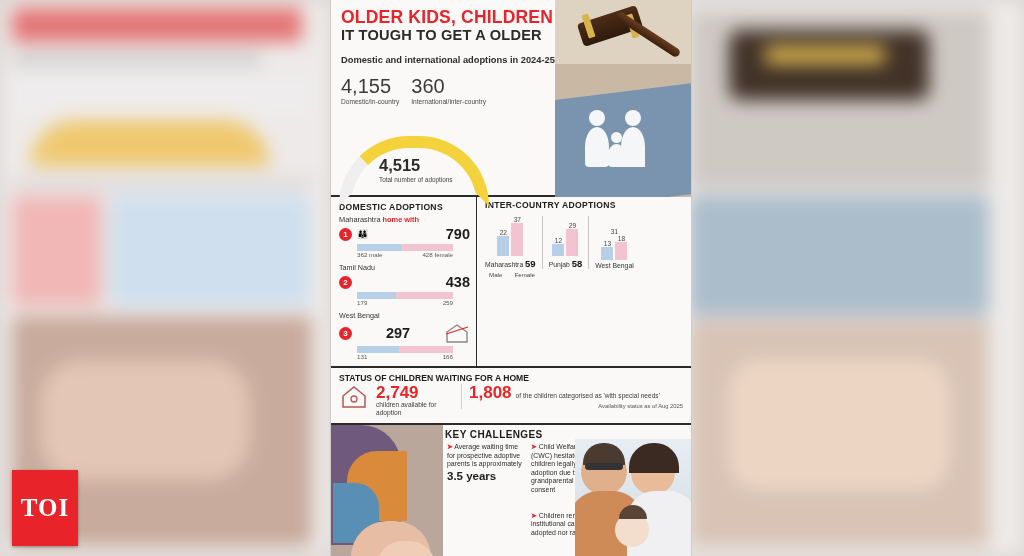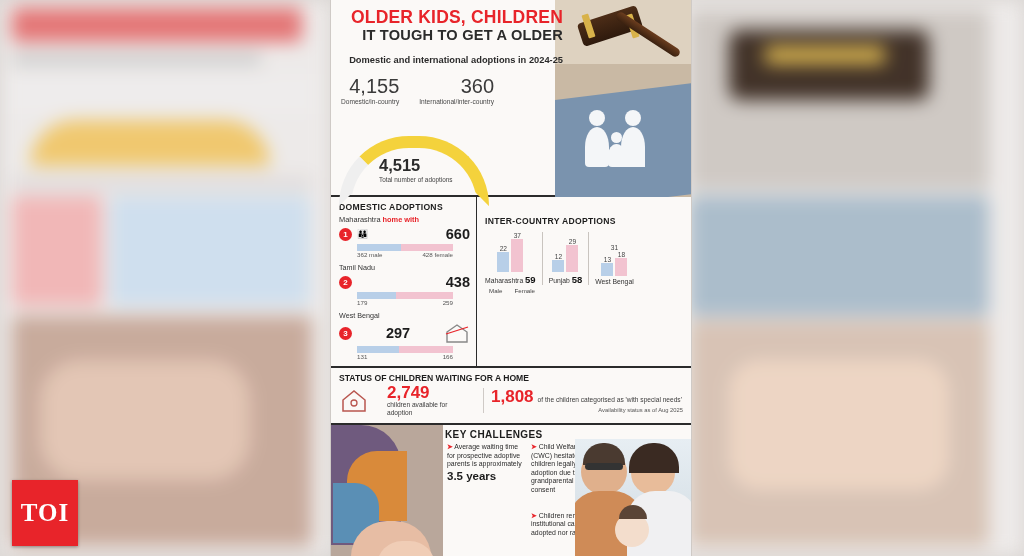--- a/index.html
+++ b/index.html
@@ -23,21 +23,21 @@
     opacity: 0.95;
   }
   .bg-left { left: 0; width: 330px; background: #efeceb; }
   .bg-right { right: 0; width: 355px; background: #efeceb; }
   .bblock { position: absolute; border-radius: 4px; }
 
   
   .toi-logo {
     position: absolute;
     left: 12px; bottom: 10px;
-    width: 66px; height: 66px;
+    width: 66px; height: 76px;
     background: #e8242a;
     color: #fff;
     display: flex; align-items: center; justify-content: center;
     font-family: "Liberation Serif", serif;
     font-weight: bold; font-size: 25px;
     letter-spacing: 1px;
     box-shadow: 0 1px 3px rgba(0,0,0,.35);
   }
 
   
@@ -50,21 +50,20 @@
     border-right: 1px solid #cfcac6;
     overflow: hidden;
   }
 
   
   .hdr {
     position: relative;
     height: 197px;
     border-bottom: 2px solid #2b2b2b;
     background: #fbf9f7;
-    text-align: right;
   }
   .hdr-photo {
     position: absolute; right: 0; top: 0;
     width: 136px; height: 197px;
     overflow: hidden;
   }
   .ph-desk { position: absolute; inset: 0; background: #c9b9a4; }
   .ph-desk-top { position: absolute; left: 0; top: 0; width: 100%; height: 64px; background: #ded2c0; }
   .gavel-head {
     position: absolute; left: 24px; top: 14px;
@@ -102,21 +101,21 @@
     line-height: 19px; letter-spacing: .2px;
   }
   .ttl2 {
     color: #2b2b2b; font-weight: bold; font-size: 14.6px;
     line-height: 17px; letter-spacing: .2px;
   }
   .sub-h {
     margin-top: 11px;
     font-size: 9.3px; font-weight: bold; color: #2b2b2b; line-height: 11.5px;
   }
-  .bignums { margin-top: 9px; display: flex; gap: 20px; }
+  .bignums { margin-top: 9px; display: flex; gap: 12px; }
   .bn-val { font-size: 20px; color: #3b3b3b; font-weight: normal; line-height: 21px; }
   .bn-lbl { font-size: 6.6px; color: #4a4a4a; margin-top: 1px; }
   .arc-wrap { position: absolute; left: 8px; top: 136px; width: 180px; height: 60px; }
   .arc {
     position: absolute; left: 0; top: 0;
     width: 150px; height: 70px;
     border: 12px solid #f4d23c;
     border-bottom-color: transparent;
     border-left-color: #efefef;
     border-radius: 80px 80px 0 0;
@@ -126,21 +125,21 @@
     font-size: 16.5px; color: #2b2b2b; font-weight: bold;
   }
   .arc-cap {
     position: absolute; left: 40px; top: 40px;
     font-size: 6.4px; color: #444; line-height: 7.6px;
   }
 
   
   .mid { display: flex; border-bottom: 2px solid #2b2b2b; }
   .col-dom { width: 146px; padding: 5px 6px 6px 8px; border-right: 1.5px solid #2b2b2b; }
-  .col-int { flex: 1; padding: 19px 6px 6px 8px; }
+  .col-int { flex: 1; padding: 3px 6px 6px 8px; }
   .sec-h {
     font-size: 8.6px; font-weight: bold; color: #1c1c1c;
     letter-spacing: .3px; margin-bottom: 3px;
   }
   .st-line { font-size: 7.4px; color: #333; margin-bottom: 2px; }
   .st-line b { color: #e8242a; }
   .rank-row { display: flex; align-items: center; gap: 5px; margin-top: 2px; }
   .rank-badge {
     width: 13px; height: 13px; border-radius: 50%;
     background: #e8242a; color: #fff;
@@ -291,21 +290,21 @@
 
       <div class="col-dom">
         <div class="sec-h">DOMESTIC ADOPTIONS</div>
         <div class="st-line">
           <span>Maharashtra </span><b>home with</b>
         </div>
 
         <div class="rank-row">
           <div class="rank-badge">1</div>
           <div class="rank-icons">👪</div>
-          <div class="rank-val">660</div>
+          <div class="rank-val">790</div>
         </div>
         <div class="split-bar">
           <div class="split-m" style="width:45.8%"></div>
           <div class="split-f" style="width:54.2%"></div>
         </div>
         <div class="split-lbl">
           <span>362 male</span>
           <span>428 female</span>
         </div>
 
@@ -408,21 +407,21 @@
         <div class="ic-legend" style="margin-top:2px;display:flex;gap:12px;padding-left:4px">
           <span>Male</span>
           <span>Female</span>
         </div>
       </div>
     </div>
 
     <div class="status">
       <div style="width:100%">
         <div class="status-h">STATUS OF CHILDREN WAITING FOR A HOME</div>
-        <div style="display:flex;align-items:center;gap:18px">
+        <div style="display:flex;align-items:flex-start;gap:7px">
           <div class="house-ic">
             <svg width="30" height="26" viewBox="0 0 30 26">
               <path d="M4 12 L15 3 L26 12 L26 23 L4 23 Z" fill="none" stroke="#b9564f" stroke-width="1.5"></path>
               <circle cx="15" cy="15" r="3" fill="none" stroke="#b9564f" stroke-width="1.3"></circle>
             </svg>
           </div>
           <div style="flex:0 0 78px">
             <div class="stat-num">2,749</div>
             <div class="stat-cap">children available for adoption</div>
           </div>

